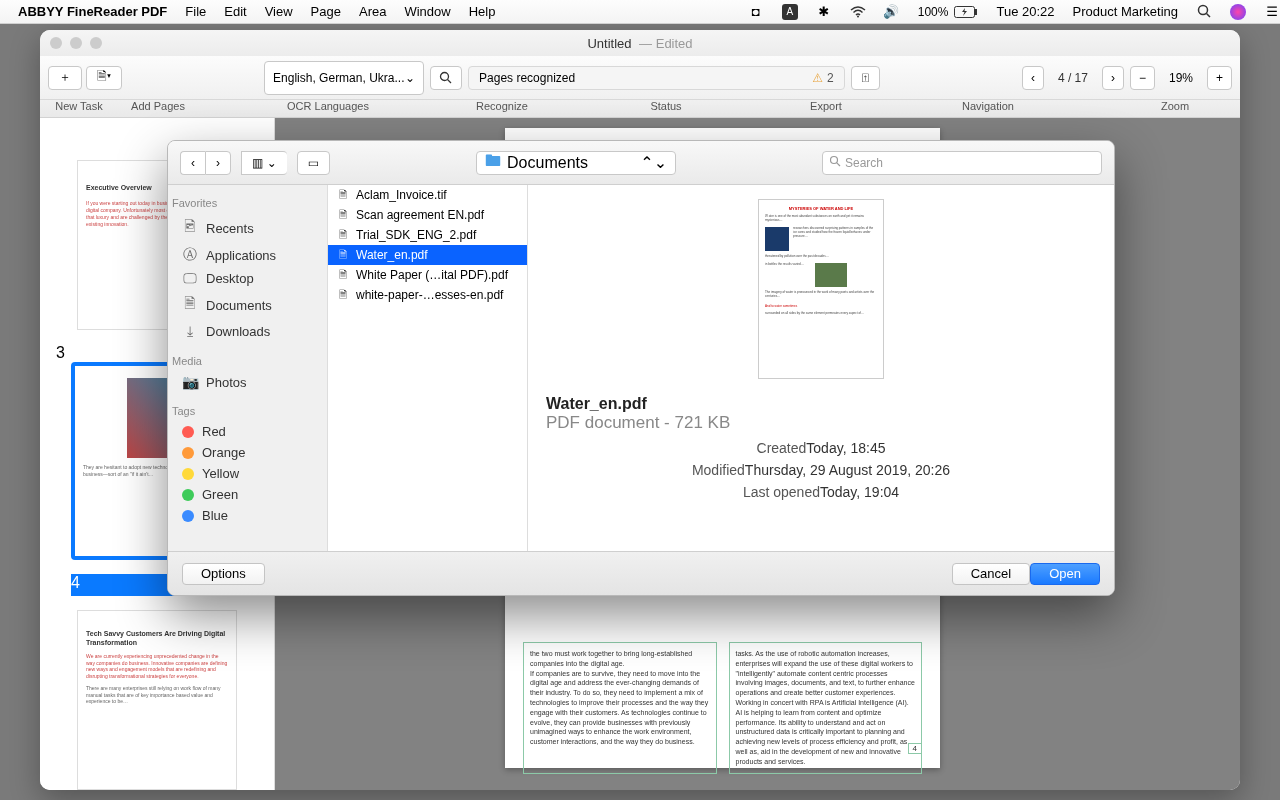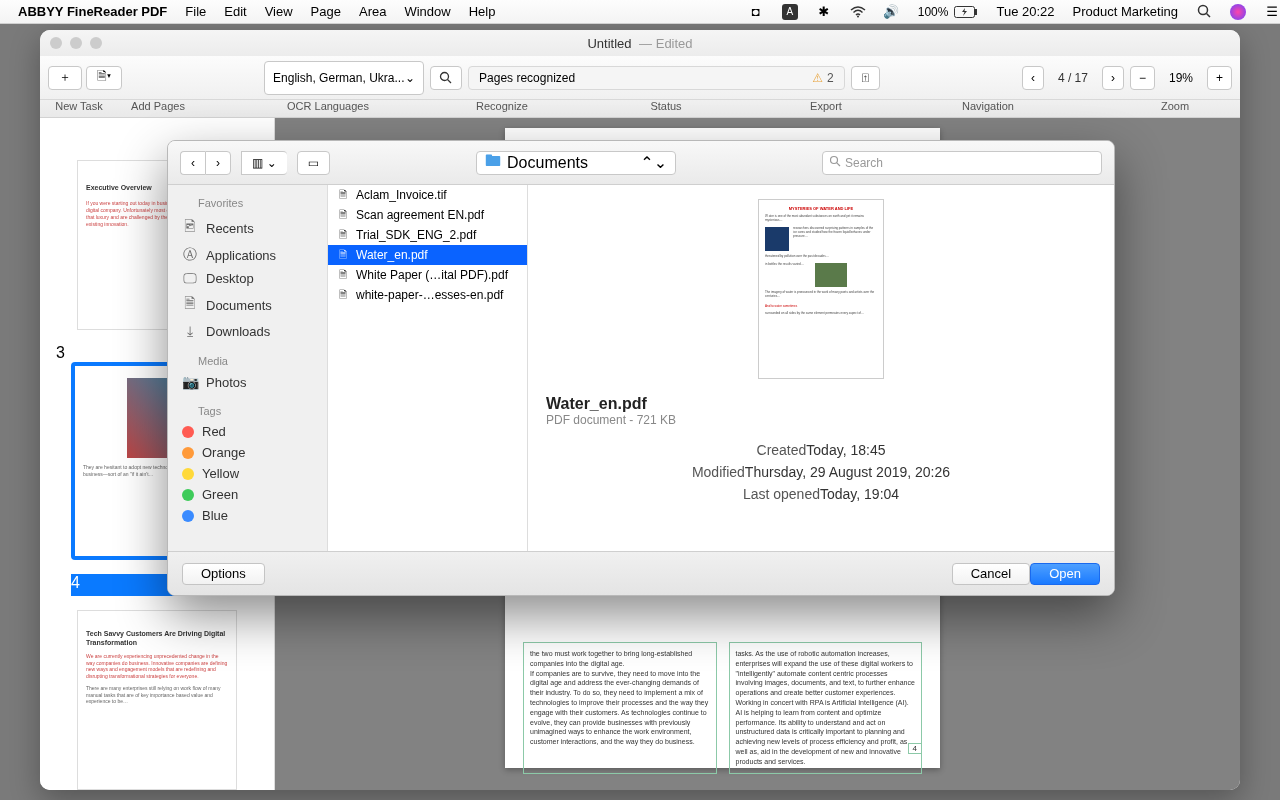--- a/index.html
+++ b/index.html
@@ -50,39 +50,39 @@
 .dialog { position:absolute; top:140px; left:167px; width:948px; height:456px; background:#f3f3f3; border-radius:8px; box-shadow:0 20px 50px rgba(0,0,0,.45); z-index:100; display:flex; flex-direction:column; overflow:hidden; border:1px solid #b8b8b8; }
 .dlg-toolbar { height:44px; background:linear-gradient(#f8f8f8,#eaeaea); border-bottom:1px solid #cfcfcf; display:flex; align-items:center; padding:0 12px; gap:10px; }
 .seg { display:flex; }
 .seg .tb-btn:first-child { border-radius:4px 0 0 4px; border-right:0; }
 .seg .tb-btn:last-child { border-radius:0 4px 4px 0; }
 .loc-dd { width:200px; height:24px; border:1px solid #c8c8c8; border-radius:4px; background:#fff; display:flex; align-items:center; padding:0 8px; gap:6px; margin:0 auto; }
 .search-box { width:280px; height:24px; border:1px solid #c8c8c8; border-radius:4px; background:#fff; display:flex; align-items:center; padding:0 6px; gap:4px; color:#999; font-size:12px; }
 
 .dlg-body { flex:1; display:flex; overflow:hidden; background:#fff; }
 .sidebar { width:160px; background:#f0f0f0; border-right:1px solid #ddd; padding:8px 0; font-size:13px; overflow-y:auto; }
-.sb-hdr { font-size:11px; color:#888; padding:4px 30px; font-weight:500; }
+.sb-hdr { font-size:11px; color:#888; padding:4px 4px; font-weight:500; }
 .sb-item { padding:3px 14px; display:flex; align-items:center; gap:8px; color:#333; }
 .sb-item .ic { width:16px; text-align:center; color:#6b6b6b; font-size:14px; }
 .tag-dot { width:12px; height:12px; border-radius:50%; display:inline-block; }
 
 .filelist { width:200px; border-right:1px solid #ddd; font-size:12px; }
 .fl-item { padding:3px 8px; display:flex; align-items:center; gap:6px; white-space:nowrap; overflow:hidden; text-overflow:ellipsis; }
 .fl-item.sel { background:#0a63ff; color:#fff; }
 .fl-icon { width:14px; height:14px; display:inline-flex; align-items:center; justify-content:center; font-size:10px; }
 
 .preview { flex:1; padding:14px 18px; overflow-y:auto; font-size:13px; }
 .prev-thumb { width:126px; height:180px; margin:0 auto 16px; border:1px solid #ccc; background:#fff; position:relative; padding:6px; }
 .prev-thumb .red-title { font-size:4px; color:#c00; font-weight:bold; text-align:center; }
 .prev-thumb .tiny-col { display:flex; gap:4px; margin-top:4px; }
 .prev-thumb .tiny-col .img-box { width:24px; height:24px; background:#1a3a6a; }
 .prev-thumb .tiny-col .img-box2 { width:32px; height:24px; background:#5a7a4a; }
 .prev-thumb .tiny-text { flex:1; font-size:3px; line-height:1.3; color:#444; }
 .prev-name { font-size:16px; font-weight:600; color:#222; }
-.prev-meta { font-size:12px; color:#888; margin-bottom:12px; }
+.prev-meta { font-size:17px; color:#888; margin-bottom:4px; }
 .info-hdr { display:flex; justify-content:space-between; align-items:center; border-bottom:1px solid #ddd; padding-bottom:4px; margin-bottom:6px; }
 .info-hdr .lbl { font-weight:600; font-size:14px; }
 .show-more { color:#0a7aff; font-size:12px; }
 .info-row { display:flex; justify-content:center; padding:3px 0; font-size:14px; color:#555; }
 .info-row .v { color:#333; }
 
 .dlg-footer { height:44px; background:linear-gradient(#f0f0f0,#e4e4e4); border-top:1px solid #cfcfcf; display:flex; align-items:center; padding:0 14px; }
 .dlg-footer .spacer { flex:1; }
 .btn { height:22px; padding:0 18px; border-radius:4px; border:1px solid #c4c4c4; background:linear-gradient(#fff,#f2f2f2); font-size:13px; }
 .btn.primary { background:linear-gradient(#4ea0ff,#1a7aff); color:#fff; border-color:#1a6aee; }

